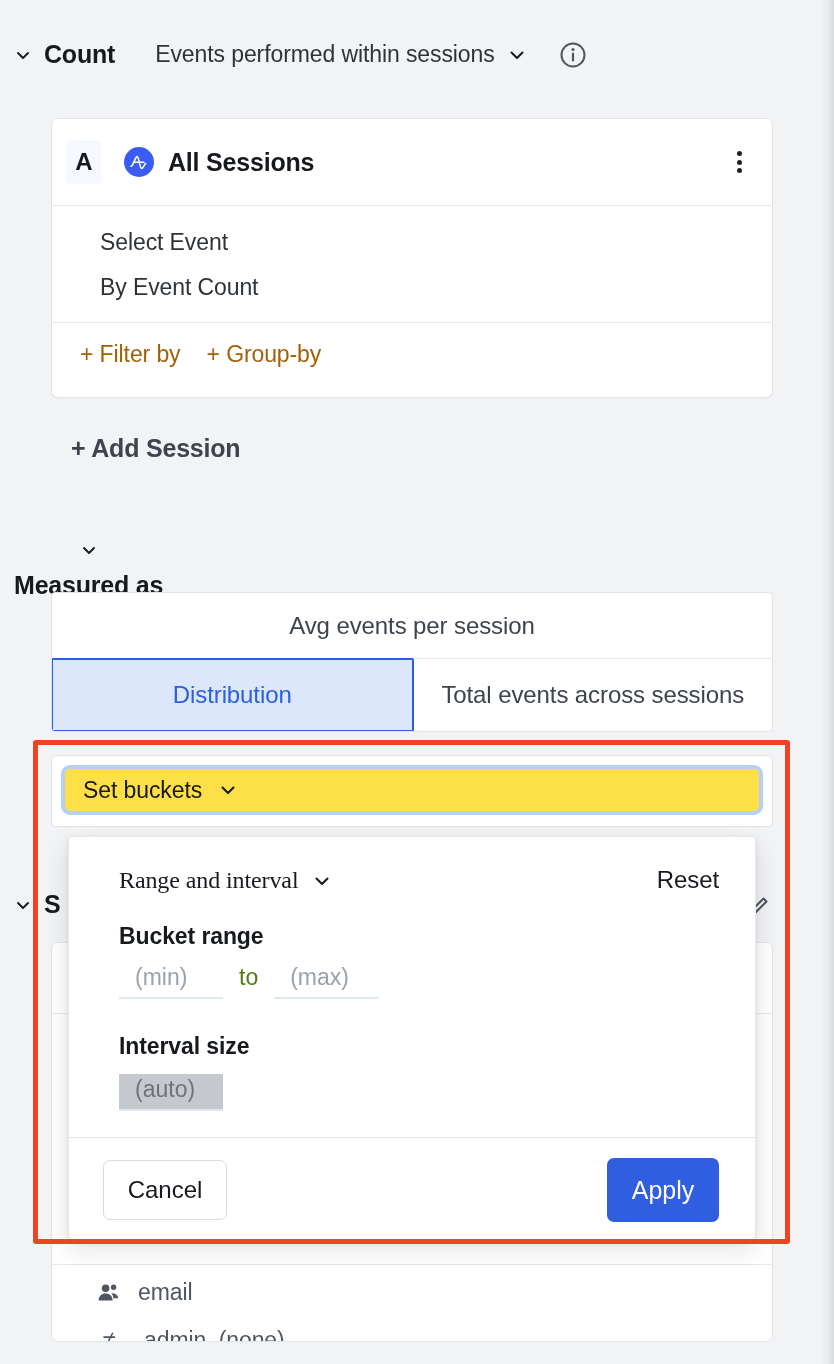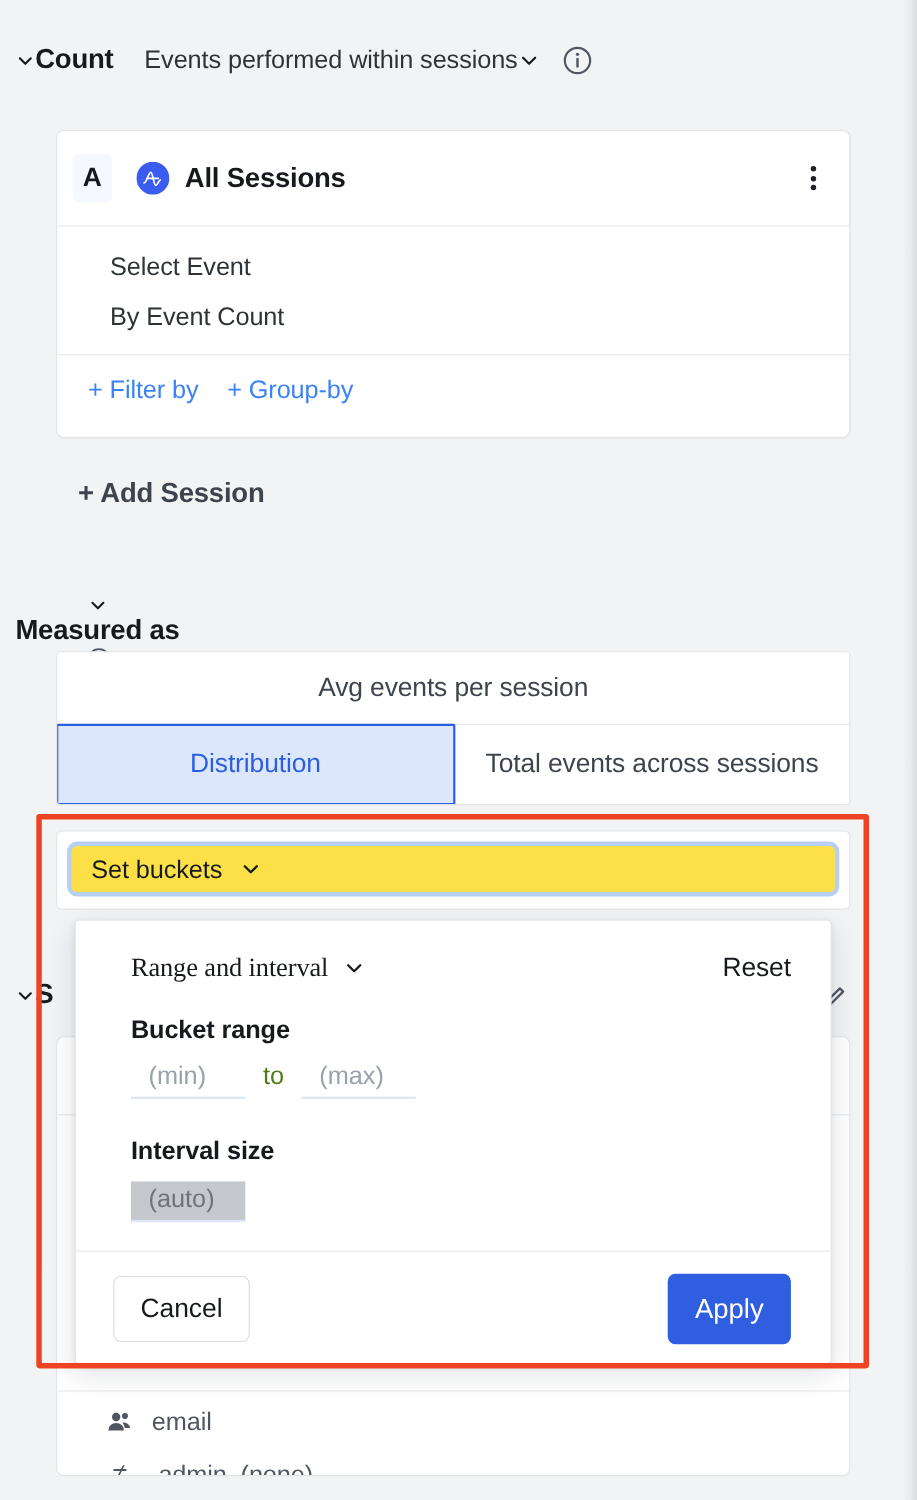--- a/index.html
+++ b/index.html
@@ -25,20 +25,21 @@
     background: linear-gradient(to right, rgba(0,0,0,0.0) 0%, rgba(0,0,0,0.035) 55%, rgba(0,0,0,0.10) 100%);
     pointer-events: none;
     z-index: 60;
   }
 
   
   .section-head {
     position: absolute;
     display: flex;
     align-items: center;
+    gap: 12px;
   }
   .chev-down {
     width: 18px; height: 18px;
     flex: none;
     display: block;
   }
   .chev-down svg { display:block; }
   .sec-title {
     font-size: 25px;
     font-weight: bold;
@@ -108,21 +109,21 @@
     font-size: 23px; color: #2E3338;
     padding: 9px 0 9px 48px;
     letter-spacing: -0.1px;
   }
   .card-foot {
     height: 62px;
     display: flex; align-items: center; gap: 26px;
     padding-left: 28px;
   }
   .foot-link {
-    font-size: 23px; color: #3b82f6; letter-spacing: -0.1px; cursor: pointer;
+    font-size: 23px; color: #a16207; letter-spacing: -0.1px; cursor: pointer;
   }
 
   .add-session {
     position: absolute;
     font-size: 25px; font-weight: bold; color: #3E444D;
     letter-spacing: -0.2px;
     cursor: pointer;
   }
 
   

